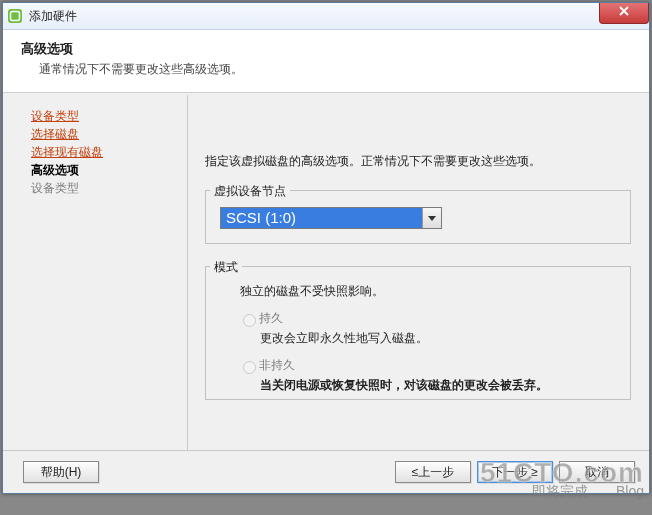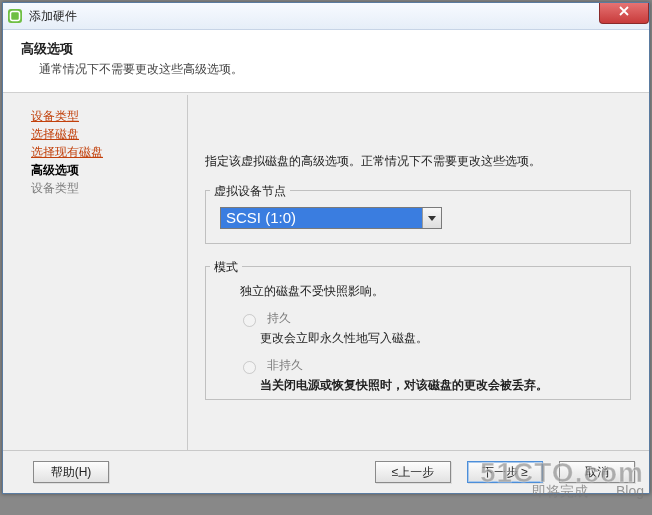--- a/index.html
+++ b/index.html
@@ -184,21 +184,20 @@
     height: 13px;
   }
   .sub-text {
     padding-left: 20px;
     color: #222;
     margin-bottom: 10px;
   }
   .radio-row {
     display: flex;
     align-items: center;
-    gap: 8px;
     padding-left: 18px;
     margin-top: 10px;
     color: #7A7A7A;
   }
   .radio-row input[type=radio] {
     accent-color: #888;
   }
   .radio-desc {
     padding-left: 40px;
     color: #222;
@@ -220,21 +219,21 @@
     flex: 1;
   }
   .btn {
     min-width: 76px;
     height: 22px;
     border: 1px solid #8A8A8A;
     background: linear-gradient(to bottom, #FDFDFD, #E2E2E2);
     font-size: 12px;
     color: #222;
     padding: 0 8px;
-    margin-left: 16px;
+    margin-left: 6px;
     cursor: pointer;
     box-shadow: 1px 1px 0 rgba(0,0,0,0.08);
   }
   .btn.default {
     border: 1px solid #4C8ED9;
     box-shadow: 0 0 0 1px #A8C8EC inset, 1px 1px 0 rgba(0,0,0,0.08);
   }
 
   .watermark {
     position: absolute;

